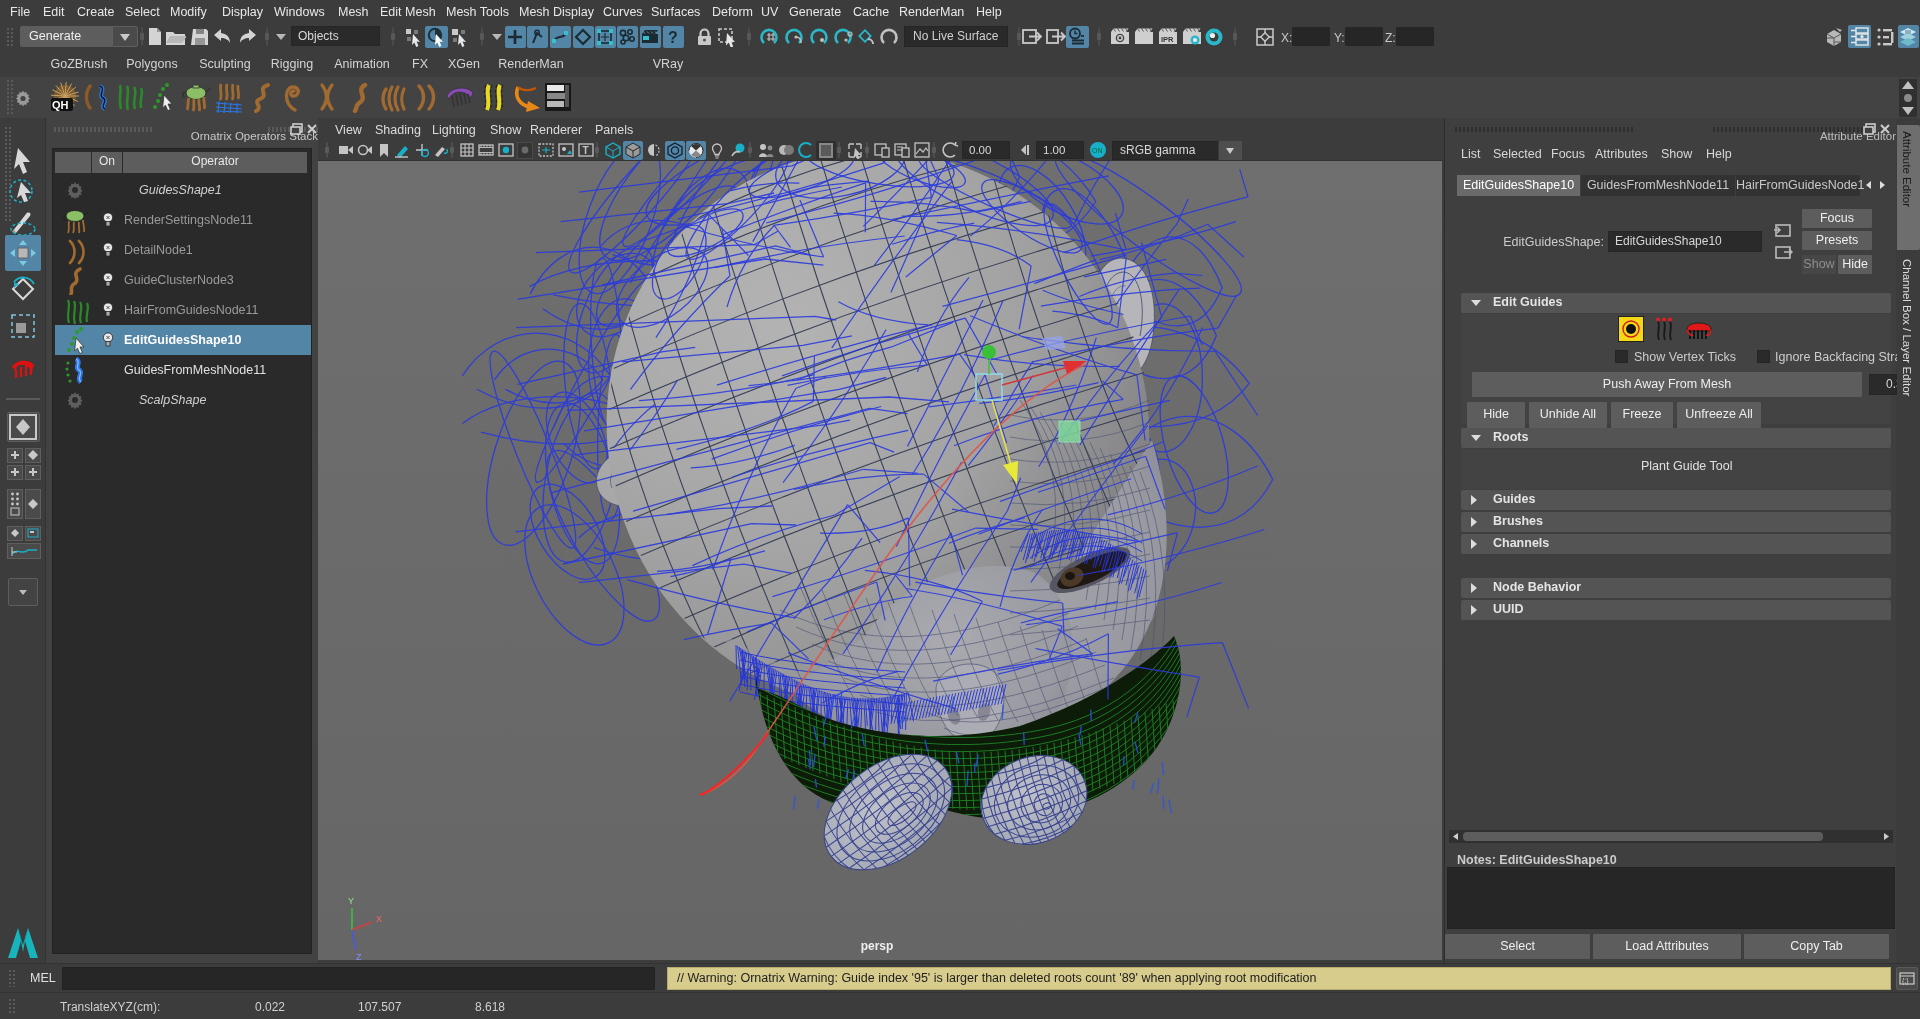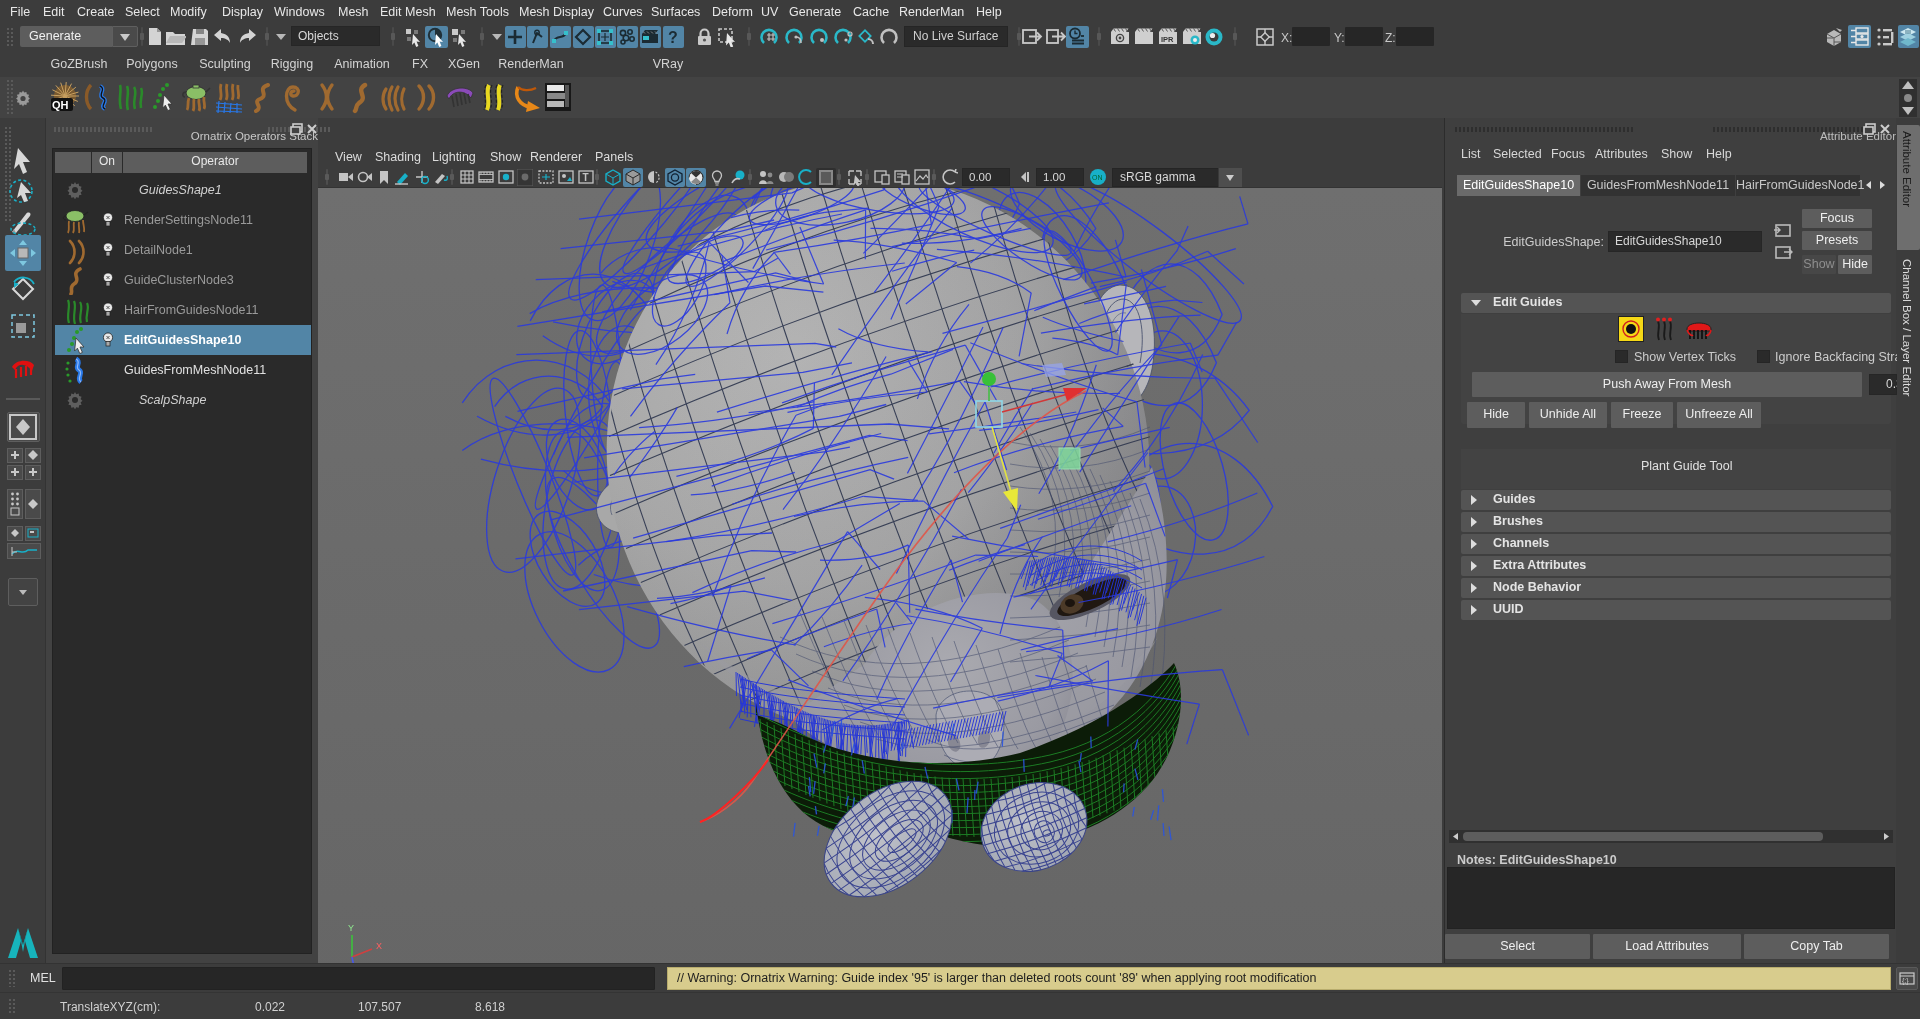--- a/index.html
+++ b/index.html
@@ -19,21 +19,21 @@
   color:#d8d8d8; font-size:12px; line-height:18px; padding-left:6px; }
 
 #shelftabs { left:0; top:50px; width:1920px; height:27px; background:#3c3c3c; }
 #shelftabs .tab { position:absolute; top:3px; height:24px; font-size:12.5px; color:#d4d4d4;
   line-height:23px; text-align:center; }
 #shelftabs .sel { background:#5d5d5d; color:#f0f0f0; border-radius:2px 2px 0 0;margin-top:39px; }
 #shelficons { left:0; top:77px; width:1920px; height:41px; background:#434343; }
 
 #lefttools { left:0; top:118px; width:46px; height:845px; background:#3c3c3c; border-right:1px solid #333; }
 #opstack { left:46px; top:118px; width:272px; height:845px; background:#424242; }
-#vp { left:318px; top:118px; width:1124px; height:845px; background:#3c3c3c;margin-top:27px; }
+#vp { left:318px; top:118px; width:1124px; height:845px; background:#3c3c3c; }
 #attred { left:1444px; top:118px; width:452px; height:845px; background:#3f3f3f; border-left:1px solid #2c2c2c;}
 #sidetabs { left:1897px; top:118px; width:23px; height:845px; background:#3c3c3c; }
 
 .paneltitle { position:absolute; left:0; top:8px; width:100%; height:22px; color:#c8c8c8;
   font-size:11.5px; text-align:right; line-height:21px; }
 .dots { position:absolute; top:9px; height:5px;
   background-image:repeating-linear-gradient(90deg,#5a5a5a 0 2px,transparent 2px 4px); }
 .dots2 { background-image:repeating-linear-gradient(90deg,#2e2e2e 0 2px,transparent 2px 4px); }
 #oplist { position:absolute; left:6px; top:30px; width:260px; height:806px; background:#2a2a2a;
   border:1px solid #222; }
@@ -1757,26 +1757,26 @@
       <div class="cb" style="left:170px;top:232px"></div>
       <span class="cblabel" style="left:189px;top:232px">Show Vertex Ticks</span>
       <div class="cb" style="left:312px;top:232px"></div>
       <span class="cblabel" style="left:330px;top:232px">Ignore Backfacing Stra</span>
       <div class="btn" style="left:27px;top:254px;width:390px;height:25px;line-height:24px">Push Away From Mesh</div>
       <div class="dfield" style="left:424px;top:256px;width:28px;height:21px;line-height:19px;padding-left:16px">0.3</div>
       <div class="btn" style="left:22px;top:284px;width:58px;height:26px;line-height:25px">Hide</div>
       <div class="btn" style="left:84px;top:284px;width:78px;height:26px;line-height:25px">Unhide All</div>
       <div class="btn" style="left:166px;top:284px;width:62px;height:26px;line-height:25px">Freeze</div>
       <div class="btn" style="left:232px;top:284px;width:84px;height:26px;line-height:25px">Unfreeze All</div>
+      <div class="sect" style="top:310px"><div class="ar arr-d"></div><span style="margin-left:32px">Roots</span></div>
       <div class="abs" style="left:16px;top:331px;width:430px;height:40px;background:#434343"></div>
       <span class="abs" style="left:196px;top:341px;font-size:12.5px;color:#e0e0e0">Plant Guide Tool</span>
       <div class="sect" style="top:372px"><div class="ar arr-r" style="top:5px"></div><span style="margin-left:32px">Guides</span></div>
       <div class="sect" style="top:416px"><div class="ar arr-r" style="top:5px"></div><span style="margin-left:32px">Channels</span></div>
       <div class="sect" style="top:394px"><div class="ar arr-r" style="top:5px"></div><span style="margin-left:32px">Brushes</span></div>
-      <div class="sect" style="top:438px"><div class="ar arr-r" style="top:5px"></div><span style="margin-left:32px">Extra Attributes</span></div>
       <div class="sect" style="top:460px"><div class="ar arr-r" style="top:5px"></div><span style="margin-left:32px">Node Behavior</span></div>
       <div class="sect" style="top:482px"><div class="ar arr-r" style="top:5px"></div><span style="margin-left:32px">UUID</span></div>
       <div class="abs" style="left:4px;top:712px;width:444px;height:13px;background:#303030">
         <div class="abs" style="left:14px;top:2px;width:360px;height:9px;background:#5d5d5d;border-radius:4px"></div>
       </div>
       <svg class="abs" style="left:6px;top:714px" width="8" height="9" viewBox="0 0 8 9">
         <path d="M7 1 L2 4.5 L7 8 Z" fill="#ccc"></path>
       </svg>
       <svg class="abs" style="left:438px;top:714px" width="8" height="9" viewBox="0 0 8 9">
         <path d="M1 1 L6 4.5 L1 8 Z" fill="#ccc"></path>

